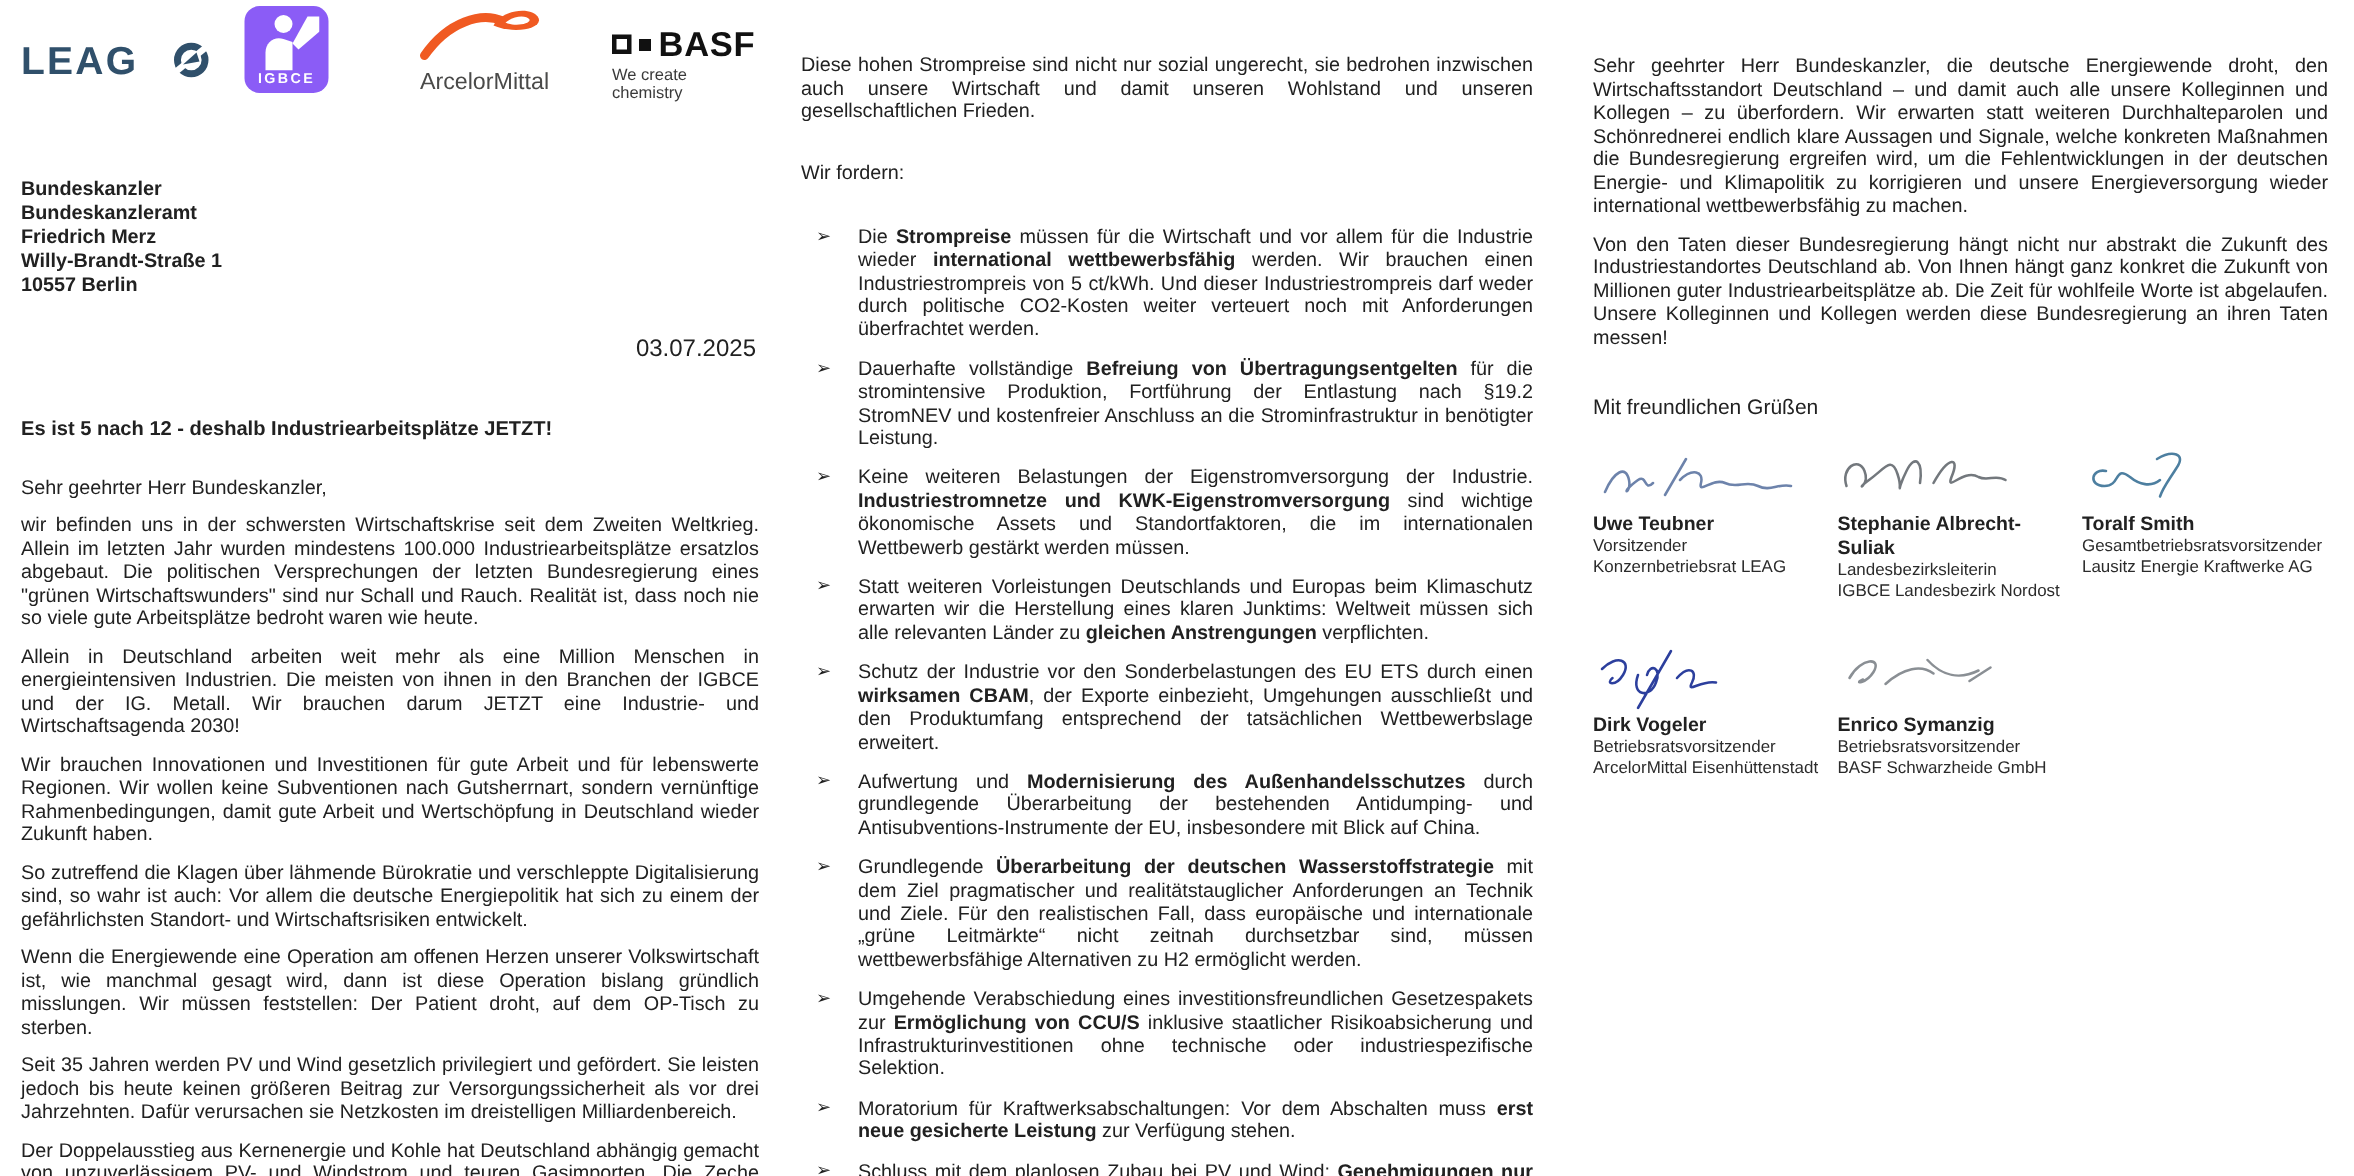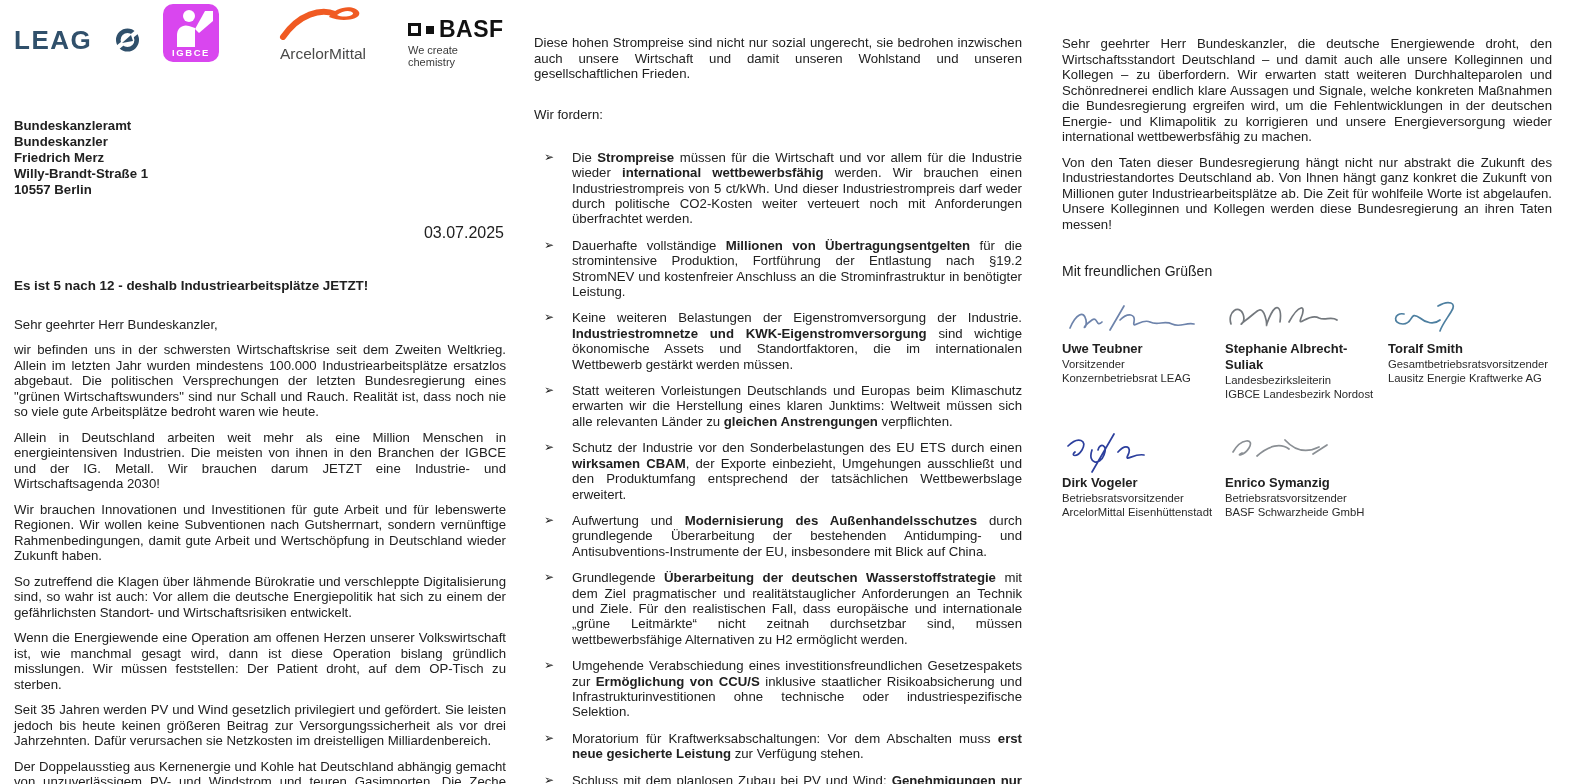--- a/index.html
+++ b/index.html
@@ -13,21 +13,21 @@
   }
   .col{position:absolute;top:0;}
   .col1{left:14px;width:492px;}
   .col2{left:534px;width:488px;padding-top:35px;}
   .col3{left:1062px;width:490px;padding-top:36px;}
 
   
   .logos{position:relative;height:78px;}
   .leag-logo{position:absolute;left:0;top:26px;display:flex;align-items:center;gap:22px;}
   .leag-text{font-size:26px;font-weight:800;letter-spacing:1.5px;color:#30506b;line-height:1;}
-  .igbce-logo{position:absolute;left:149px;top:4px;width:56px;height:58px;background:#d946ef;border-radius:10px;
+  .igbce-logo{position:absolute;left:149px;top:4px;width:56px;height:58px;background:#8b5cf6;border-radius:10px;
     display:flex;flex-direction:column;align-items:center;justify-content:flex-end;}
   .igbce-text{color:#ffffff;font-size:9.5px;font-weight:700;letter-spacing:1.6px;margin-bottom:4px;}
   .am-logo{position:absolute;left:256px;top:6px;width:106px;text-align:center;}
   .am-text{font-size:15.5px;color:#4a4a49;margin-top:1px;}
   .basf-logo{position:absolute;left:394px;top:18px;}
   .basf-row{display:flex;align-items:center;gap:5px;}
   .basf-sq-outline{width:13px;height:13px;border:3.5px solid #111;box-sizing:border-box;}
   .basf-sq-fill{width:8px;height:8px;background:#111;}
   .basf-text{font-size:23px;font-weight:800;letter-spacing:.5px;color:#111;line-height:1;}
   .basf-tagline{font-size:11px;color:#3a3a3a;margin-top:3px;}
@@ -105,22 +105,22 @@
         <div class="basf-row">
           <span class="basf-sq-outline"></span>
           <span class="basf-sq-fill"></span>
           <span class="basf-text">BASF</span>
         </div>
         <div class="basf-tagline">We create chemistry</div>
       </div>
     </div>
 
     <div class="recipient">
+      <div>Bundeskanzler</div>
       <div>Bundeskanzleramt</div>
-      <div>Bundeskanzler</div>
       <div>Friedrich Merz</div>
       <div>Willy-Brandt-Straße 1</div>
       <div>10557 Berlin</div>
     </div>
 
     <div class="date">03.07.2025</div>
 
     <div class="heading">Es ist 5 nach 12 - deshalb Industriearbeitsplätze JETZT!</div>
     <div class="salutation">Sehr geehrter Herr Bundeskanzler,</div>
 
@@ -133,21 +133,21 @@
         <p class="para">Seit 35 Jahren werden PV und Wind gesetzlich privilegiert und gefördert. Sie leisten jedoch bis heute keinen größeren Beitrag zur Versorgungssicherheit als vor drei Jahrzehnten. Dafür verursachen sie Netzkosten im dreistelligen Milliardenbereich.</p>
         <p class="para">Der Doppelausstieg aus Kernenergie und Kohle hat Deutschland abhängig gemacht von unzuverlässigem PV- und Windstrom und teuren Gasimporten. Die Zeche zahlen wir mit den europaweit höchsten Strompreisen. Noch nie war unsere Stromversorgung so teuer und unsicher.</p>
       </div>
   </div>
 
   <div class="col col2">
     <p class="intro-para">Diese hohen Strompreise sind nicht nur sozial ungerecht, sie bedrohen inzwischen auch unsere Wirtschaft und damit unseren Wohlstand und unseren gesellschaftlichen Frieden.</p>
     <div class="demands-label">Wir fordern:</div>
     <ul class="bullets" id="demand-list">
         <li><span class="marker">➢</span>Die <b>Strompreise</b> müssen für die Wirtschaft und vor allem für die Industrie wieder <b>international wettbewerbsfähig</b> werden. Wir brauchen einen Industriestrompreis von 5 ct/kWh. Und dieser Industriestrompreis darf weder durch politische CO2-Kosten weiter verteuert noch mit Anforderungen überfrachtet werden.</li>
-        <li><span class="marker">➢</span>Dauerhafte vollständige <b>Millionen von Übertragungsentgelten</b> für die stromintensive Produktion, Fortführung der Entlastung nach §19.2 StromNEV und kostenfreier Anschluss an die Strominfrastruktur in benötigter Leistung.</li>
+        <li><span class="marker">➢</span>Dauerhafte vollständige <b>Befreiung von Übertragungsentgelten</b> für die stromintensive Produktion, Fortführung der Entlastung nach §19.2 StromNEV und kostenfreier Anschluss an die Strominfrastruktur in benötigter Leistung.</li>
         <li><span class="marker">➢</span>Keine weiteren Belastungen der Eigenstromversorgung der Industrie. <b>Industriestromnetze und KWK-Eigenstromversorgung</b> sind wichtige ökonomische Assets und Standortfaktoren, die im internationalen Wettbewerb gestärkt werden müssen.</li>
         <li><span class="marker">➢</span>Statt weiteren Vorleistungen Deutschlands und Europas beim Klimaschutz erwarten wir die Herstellung eines klaren Junktims: Weltweit müssen sich alle relevanten Länder zu <b>gleichen Anstrengungen</b> verpflichten.</li>
         <li><span class="marker">➢</span>Schutz der Industrie vor den Sonderbelastungen des EU ETS durch einen <b>wirksamen CBAM</b>, der Exporte einbezieht, Umgehungen ausschließt und den Produktumfang entsprechend der tatsächlichen Wettbewerbslage erweitert.</li>
         <li><span class="marker">➢</span>Aufwertung und <b>Modernisierung des Außenhandelsschutzes</b> durch grundlegende Überarbeitung der bestehenden Antidumping- und Antisubventions-Instrumente der EU, insbesondere mit Blick auf China.</li>
         <li><span class="marker">➢</span>Grundlegende <b>Überarbeitung der deutschen Wasserstoffstrategie</b> mit dem Ziel pragmatischer und realitätstauglicher Anforderungen an Technik und Ziele. Für den realistischen Fall, dass europäische und internationale „grüne Leitmärkte“ nicht zeitnah durchsetzbar sind, müssen wettbewerbsfähige Alternativen zu H2 ermöglicht werden.</li>
         <li><span class="marker">➢</span>Umgehende Verabschiedung eines investitionsfreundlichen Gesetzespakets zur <b>Ermöglichung von CCU/S</b> inklusive staatlicher Risikoabsicherung und Infrastrukturinvestitionen ohne technische oder industriespezifische Selektion.</li>
         <li><span class="marker">➢</span>Moratorium für Kraftwerksabschaltungen: Vor dem Abschalten muss <b>erst neue gesicherte Leistung</b> zur Verfügung stehen.</li>
         <li><span class="marker">➢</span>Schluss mit dem planlosen Zubau bei PV und Wind: <b>Genehmigungen nur noch für netzverträgliche Investitionen</b>.</li>
       </ul>
   </div>

